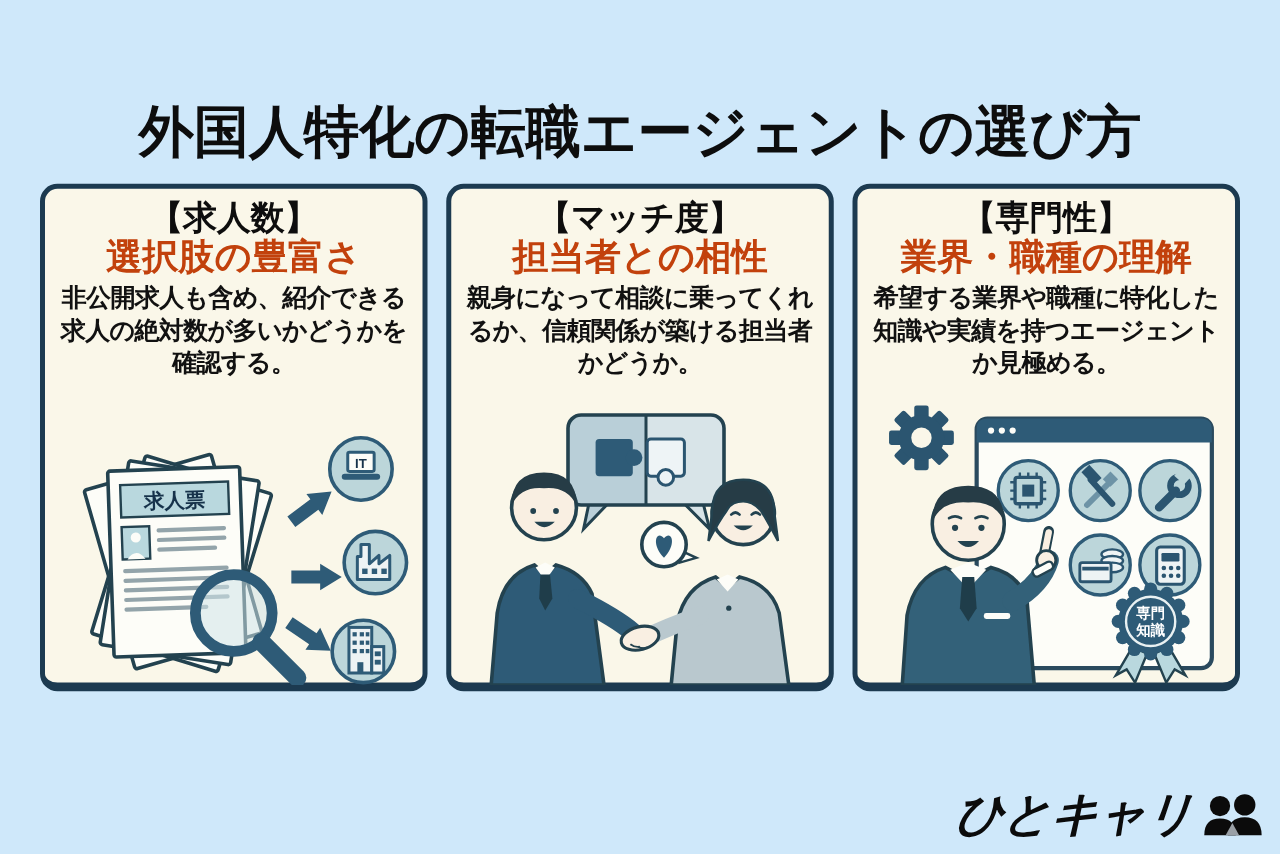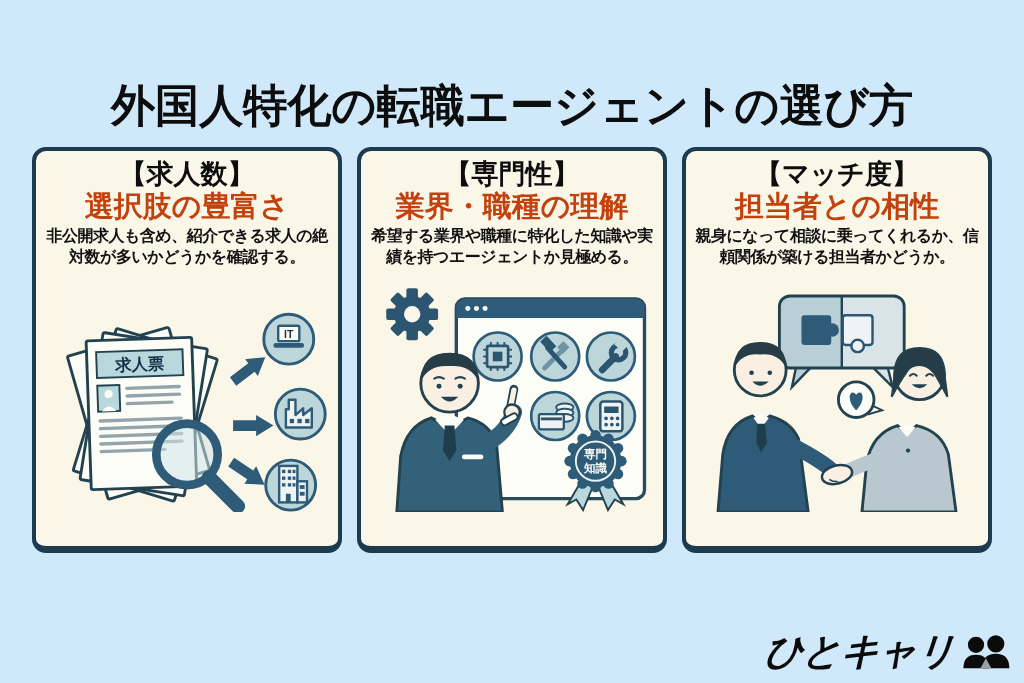--- a/index.html
+++ b/index.html
@@ -24,21 +24,21 @@
     display:flex;flex-direction:column;align-items:center;
     padding:8px 6px 4px 6px;
   }
   .card-bracket-title{
     font-size:27px;font-weight:900;color:#0d0d0d;line-height:1.15;text-align:center;
   }
   .card-subtitle{
     font-size:29px;font-weight:900;color:#c2410c;line-height:1.15;text-align:center;
   }
   .card-desc{
-    margin-top:3px;font-size:16px;font-weight:700;color:#111;
+    margin-top:3px;font-size:20px;font-weight:700;color:#111;
     line-height:1.3;text-align:center;letter-spacing:-0.5px;
   }
   .illus{width:100%;height:240px;margin-top:4px;}
   .illus svg{width:100%;height:100%;display:block;}
   .logo{
     position:absolute;right:12px;bottom:6px;
     display:flex;align-items:center;gap:4px;
   }
   .logo-text{
     font-size:38px;font-weight:900;font-style:italic;color:#0b0b0b;
@@ -131,20 +131,78 @@
             <rect x="253" y="231" width="5" height="9"></rect>
             <rect x="267.5" y="222" width="5" height="4"></rect>
               <rect x="267.5" y="229" width="5" height="4"></rect>
           </g>
         </g>
       </svg>
     </div>
   </div>
 
   <div class="card">
+    <div class="card-bracket-title">【マッチ度】</div>
+    <div class="card-subtitle">担当者との相性</div>
+    <div class="card-desc">親身になって相談に乗ってくれるか、信頼関係が築ける担当者かどうか。</div>
+    <div class="illus">
+      <svg viewBox="0 0 300 250" preserveAspectRatio="xMidYMid meet">
+
+        <g>
+          <polygon points="108,96 126,96 103,120" fill="#b9cfd8" stroke="#23424f" stroke-width="2.5"></polygon>
+          <polygon points="184,96 202,96 208,120" fill="#d8e4e8" stroke="#23424f" stroke-width="2.5"></polygon>
+          <path d="M155 25 H101 Q90 25 90 36 V89 Q90 100 101 100 H155 Z" fill="#b9cfd8"></path>
+          <path d="M155 25 H209 Q220 25 220 36 V89 Q220 100 209 100 H155 Z" fill="#d8e4e8"></path>
+          <rect x="90" y="25" width="130" height="75" rx="11" fill="none" stroke="#23424f" stroke-width="3"></rect>
+          <line x1="155" y1="25" x2="155" y2="100" stroke="#23424f" stroke-width="2.5"></line>
+          <rect x="113" y="45" width="31" height="31" rx="3" fill="#2e5b77"></rect>
+          <circle cx="145" cy="60.5" r="7" fill="#2e5b77"></circle>
+          <rect x="156" y="45" width="31" height="31" rx="3" fill="#eef4f6" stroke="#2b5570" stroke-width="2.5"></rect>
+          <circle cx="171.5" cy="77" r="6.5" fill="#eef4f6" stroke="#2b5570" stroke-width="2.5"></circle>
+        </g>
+
+        <g>
+          <polygon points="184,138 197,144 183,148" fill="#fdfdf8" stroke="#23424f" stroke-width="2"></polygon>
+          <circle cx="170" cy="133" r="18.5" fill="#fdfdf8" stroke="#23424f" stroke-width="3"></circle>
+          <path transform="translate(170,134) scale(1.25)" d="M0,8 C-9,-1 -5,-11 0,-5 C5,-11 9,-1 0,8 Z" fill="#2e5b77"></path>
+        </g>
+
+        <g>
+          <path d="M26 250 L31 190 Q36 158 62 150 L71 158 L80 150 Q102 156 110 174 L120 250 Z" fill="#2e5b77" stroke="#23424f" stroke-width="3"></path>
+          <polygon points="63,152 71,163 79,152 71,148" fill="#fdfdf8"></polygon>
+          <polygon points="67,158 75,158 77,178 71,188 66,178" fill="#1f3d4a"></polygon>
+          <path d="M98 178 Q130 194 144 206" stroke="#2e5b77" stroke-width="16" fill="none" stroke-linecap="round"></path>
+          <circle cx="70" cy="102" r="27" fill="#f9efe2" stroke="#23424f" stroke-width="3"></circle>
+          <path d="M43 100 Q43 73 70 73 Q97 73 97 100 Q89 84 70 86 Q51 84 43 100 Z" fill="#263c46"></path>
+          <circle cx="61" cy="105" r="2.4" fill="#23424f"></circle>
+          <circle cx="80" cy="105" r="2.4" fill="#23424f"></circle>
+          <path d="M62 114 Q70 123 79 114 Z" fill="#23424f"></path>
+        </g>
+
+        <g>
+          <path d="M176 250 L181 198 Q187 168 213 160 L223 168 L233 160 Q259 166 266 190 L274 250 Z" fill="#b9c8ce" stroke="#23424f" stroke-width="3"></path>
+          <polygon points="214,162 223,172 232,162 223,158" fill="#fdfdf8"></polygon>
+          <circle cx="224" cy="186" r="2.2" fill="#23424f"></circle>
+          <path d="M200 192 Q172 202 156 210" stroke="#b9c8ce" stroke-width="15" fill="none" stroke-linecap="round"></path>
+          <circle cx="236" cy="107" r="26" fill="#f9efe2" stroke="#23424f" stroke-width="3"></circle>
+          <path d="M210 107 Q210 79 236 79 Q262 79 262 107 L265 130 Q256 113 251 105 Q244 97 236 97 Q226 97 222 105 Q216 113 207 130 Z" fill="#263c46" stroke="#23424f" stroke-width="2"></path>
+          <path d="M226 108 q3.5,-3.5 7,0" stroke="#23424f" stroke-width="2.2" fill="none" stroke-linecap="round"></path>
+          <path d="M243 108 q3.5,-3.5 7,0" stroke="#23424f" stroke-width="2.2" fill="none" stroke-linecap="round"></path>
+          <path d="M228 117 Q236 125 244 117 Z" fill="#23424f"></path>
+        </g>
+
+        <g>
+          <ellipse cx="150" cy="211" rx="16" ry="9.5" transform="rotate(-14 150 211)" fill="#f9efe2" stroke="#23424f" stroke-width="2.6"></ellipse>
+          <path d="M142 216 q4,3 8,2 M148 218 q4,2 8,1" stroke="#23424f" stroke-width="1.6" fill="none"></path>
+        </g>
+      </svg>
+    </div>
+  </div>
+
+  <div class="card">
     <div class="card-bracket-title">【専門性】</div>
     <div class="card-subtitle">業界・職種の理解</div>
     <div class="card-desc">希望する業界や職種に特化した知識や実績を持つエージェントか見極める。</div>
     <div class="illus">
       <svg viewBox="0 0 300 250" preserveAspectRatio="xMidYMid meet">
 
         <g transform="translate(46,44)">
           <g fill="#2b5570">
             <rect x="-6" y="-27" width="12" height="54" rx="2"></rect>
             <rect x="-6" y="-27" width="12" height="54" rx="2" transform="rotate(45)"></rect>
@@ -258,78 +316,20 @@
           <path d="M76 130 Q85 140 94 130 Z" fill="#23424f"></path>
           <path d="M122 180 Q146 166 152 146" stroke="#336179" stroke-width="17" fill="none" stroke-linecap="round"></path>
           <line x1="148" y1="143" x2="152" y2="122" stroke="#23424f" stroke-width="9" stroke-linecap="round"></line>
           <line x1="148" y1="143" x2="152" y2="123" stroke="#f9efe2" stroke-width="5.5" stroke-linecap="round"></line>
           <circle cx="150" cy="146" r="8" fill="#f9efe2" stroke="#23424f" stroke-width="2.4"></circle>
           <rect x="138" y="150" width="18" height="7" rx="3" transform="rotate(-28 147 153)" fill="#fdfdf8" stroke="#23424f" stroke-width="2"></rect>
         </g>
       </svg>
     </div>
   </div>
-
-  <div class="card">
-    <div class="card-bracket-title">【マッチ度】</div>
-    <div class="card-subtitle">担当者との相性</div>
-    <div class="card-desc">親身になって相談に乗ってくれるか、信頼関係が築ける担当者かどうか。</div>
-    <div class="illus">
-      <svg viewBox="0 0 300 250" preserveAspectRatio="xMidYMid meet">
-
-        <g>
-          <polygon points="108,96 126,96 103,120" fill="#b9cfd8" stroke="#23424f" stroke-width="2.5"></polygon>
-          <polygon points="184,96 202,96 208,120" fill="#d8e4e8" stroke="#23424f" stroke-width="2.5"></polygon>
-          <path d="M155 25 H101 Q90 25 90 36 V89 Q90 100 101 100 H155 Z" fill="#b9cfd8"></path>
-          <path d="M155 25 H209 Q220 25 220 36 V89 Q220 100 209 100 H155 Z" fill="#d8e4e8"></path>
-          <rect x="90" y="25" width="130" height="75" rx="11" fill="none" stroke="#23424f" stroke-width="3"></rect>
-          <line x1="155" y1="25" x2="155" y2="100" stroke="#23424f" stroke-width="2.5"></line>
-          <rect x="113" y="45" width="31" height="31" rx="3" fill="#2e5b77"></rect>
-          <circle cx="145" cy="60.5" r="7" fill="#2e5b77"></circle>
-          <rect x="156" y="45" width="31" height="31" rx="3" fill="#eef4f6" stroke="#2b5570" stroke-width="2.5"></rect>
-          <circle cx="171.5" cy="77" r="6.5" fill="#eef4f6" stroke="#2b5570" stroke-width="2.5"></circle>
-        </g>
-
-        <g>
-          <polygon points="184,138 197,144 183,148" fill="#fdfdf8" stroke="#23424f" stroke-width="2"></polygon>
-          <circle cx="170" cy="133" r="18.5" fill="#fdfdf8" stroke="#23424f" stroke-width="3"></circle>
-          <path transform="translate(170,134) scale(1.25)" d="M0,8 C-9,-1 -5,-11 0,-5 C5,-11 9,-1 0,8 Z" fill="#2e5b77"></path>
-        </g>
-
-        <g>
-          <path d="M26 250 L31 190 Q36 158 62 150 L71 158 L80 150 Q102 156 110 174 L120 250 Z" fill="#2e5b77" stroke="#23424f" stroke-width="3"></path>
-          <polygon points="63,152 71,163 79,152 71,148" fill="#fdfdf8"></polygon>
-          <polygon points="67,158 75,158 77,178 71,188 66,178" fill="#1f3d4a"></polygon>
-          <path d="M98 178 Q130 194 144 206" stroke="#2e5b77" stroke-width="16" fill="none" stroke-linecap="round"></path>
-          <circle cx="70" cy="102" r="27" fill="#f9efe2" stroke="#23424f" stroke-width="3"></circle>
-          <path d="M43 100 Q43 73 70 73 Q97 73 97 100 Q89 84 70 86 Q51 84 43 100 Z" fill="#263c46"></path>
-          <circle cx="61" cy="105" r="2.4" fill="#23424f"></circle>
-          <circle cx="80" cy="105" r="2.4" fill="#23424f"></circle>
-          <path d="M62 114 Q70 123 79 114 Z" fill="#23424f"></path>
-        </g>
-
-        <g>
-          <path d="M176 250 L181 198 Q187 168 213 160 L223 168 L233 160 Q259 166 266 190 L274 250 Z" fill="#b9c8ce" stroke="#23424f" stroke-width="3"></path>
-          <polygon points="214,162 223,172 232,162 223,158" fill="#fdfdf8"></polygon>
-          <circle cx="224" cy="186" r="2.2" fill="#23424f"></circle>
-          <path d="M200 192 Q172 202 156 210" stroke="#b9c8ce" stroke-width="15" fill="none" stroke-linecap="round"></path>
-          <circle cx="236" cy="107" r="26" fill="#f9efe2" stroke="#23424f" stroke-width="3"></circle>
-          <path d="M210 107 Q210 79 236 79 Q262 79 262 107 L265 130 Q256 113 251 105 Q244 97 236 97 Q226 97 222 105 Q216 113 207 130 Z" fill="#263c46" stroke="#23424f" stroke-width="2"></path>
-          <path d="M226 108 q3.5,-3.5 7,0" stroke="#23424f" stroke-width="2.2" fill="none" stroke-linecap="round"></path>
-          <path d="M243 108 q3.5,-3.5 7,0" stroke="#23424f" stroke-width="2.2" fill="none" stroke-linecap="round"></path>
-          <path d="M228 117 Q236 125 244 117 Z" fill="#23424f"></path>
-        </g>
-
-        <g>
-          <ellipse cx="150" cy="211" rx="16" ry="9.5" transform="rotate(-14 150 211)" fill="#f9efe2" stroke="#23424f" stroke-width="2.6"></ellipse>
-          <path d="M142 216 q4,3 8,2 M148 218 q4,2 8,1" stroke="#23424f" stroke-width="1.6" fill="none"></path>
-        </g>
-      </svg>
-    </div>
-  </div>
 </div>
 
 <div class="logo">
   <div class="logo-text">ひとキャリ</div>
   <div class="logo-icon">
     <svg width="54" height="38" viewBox="0 0 60 40">
       <circle cx="20" cy="12" r="9" fill="#0b0b0b"></circle>
       <path d="M6 38 Q6 23 20 23 Q34 23 34 38 Z" fill="#0b0b0b"></path>
       <circle cx="42" cy="11" r="9.5" fill="#0b0b0b"></circle>
       <path d="M27 38 Q27 22 42 22 Q57 22 57 38 Z" fill="#0b0b0b"></path>

